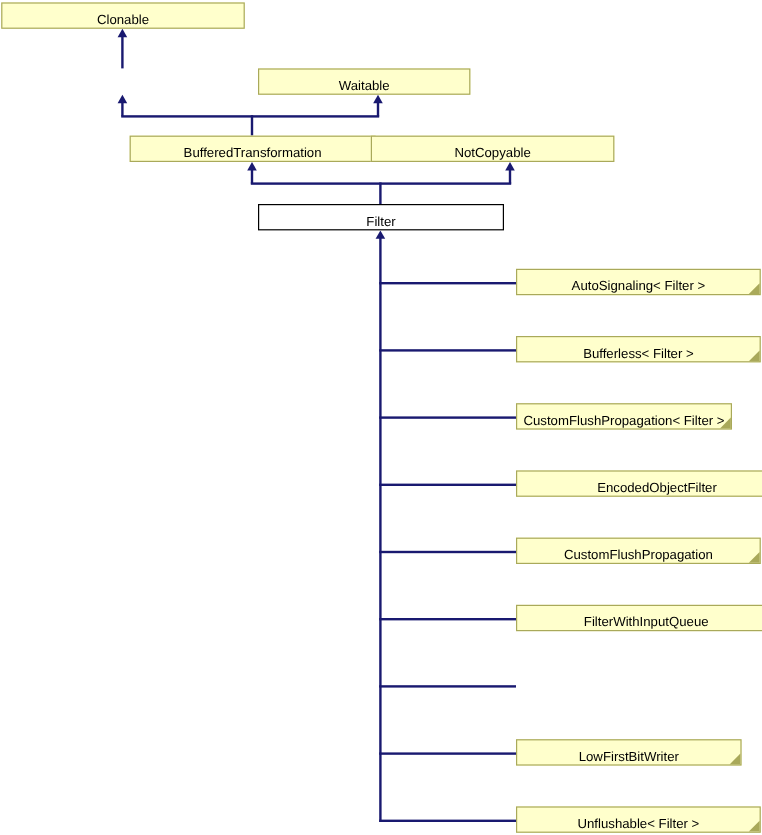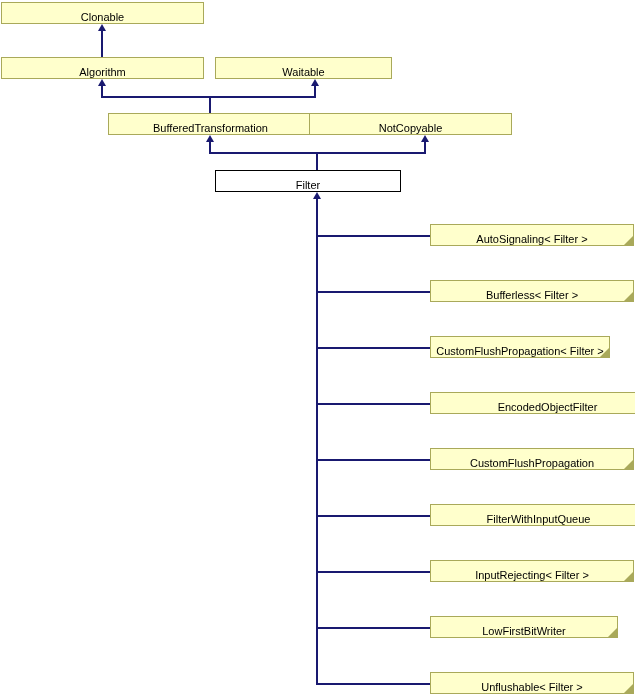--- a/index.html
+++ b/index.html
@@ -78,34 +78,31 @@
   <div class="e-h" style="left:316px;top:403px;width:114px"></div>
   <div class="e-h" style="left:316px;top:459px;width:114px"></div>
   <div class="e-h" style="left:316px;top:515px;width:114px"></div>
   <div class="e-h" style="left:316px;top:571px;width:114px"></div>
   <div class="e-h" style="left:316px;top:627px;width:114px"></div>
   <div class="e-h" style="left:316px;top:683px;width:114px"></div>
 
   <div class="node" style="left:1px;top:2px;width:203px">
     <span>Clonable</span>
   </div>
-  <div class="node" style="left:1px;top:57px;width:203px">
-    <span>Algorithm</span>
-  </div>
   <div class="node" style="left:215px;top:57px;width:177px">
     <span>Waitable</span>
   </div>
   <div class="node" style="left:108px;top:113px;width:205px">
     <span>BufferedTransformation</span>
   </div>
   <div class="node" style="left:309px;top:113px;width:203px">
     <span>NotCopyable</span>
   </div>
 
-  <div class="node highlight" style="left:215px;top:170px;width:186px">
+  <div class="node highlight" style="left:215px;top:170px;width:205px">
     <span>Filter</span>
   </div>
 
   <div class="node" style="left:430px;top:224px;width:204px">
     <span>AutoSignaling&lt; Filter &gt;</span>
     <span class="fold"></span>
   </div>
   <div class="node" style="left:430px;top:280px;width:204px">
     <span>Bufferless&lt; Filter &gt;</span>
     <span class="fold"></span>
@@ -117,24 +114,20 @@
   <div class="node" style="left:430px;top:392px;width:235px">
     <span>EncodedObjectFilter</span>
   </div>
   <div class="node" style="left:430px;top:448px;width:204px">
     <span>CustomFlushPropagation</span>
     <span class="fold"></span>
   </div>
   <div class="node" style="left:430px;top:504px;width:217px">
     <span>FilterWithInputQueue</span>
   </div>
-  <div class="node" style="left:430px;top:560px;width:204px">
-    <span>InputRejecting&lt; Filter &gt;</span>
-    <span class="fold"></span>
-  </div>
   <div class="node" style="left:430px;top:616px;width:188px">
     <span>LowFirstBitWriter</span>
     <span class="fold"></span>
   </div>
   <div class="node" style="left:430px;top:672px;width:204px">
     <span>Unflushable&lt; Filter &gt;</span>
     <span class="fold"></span>
   </div>
 
 </div>

